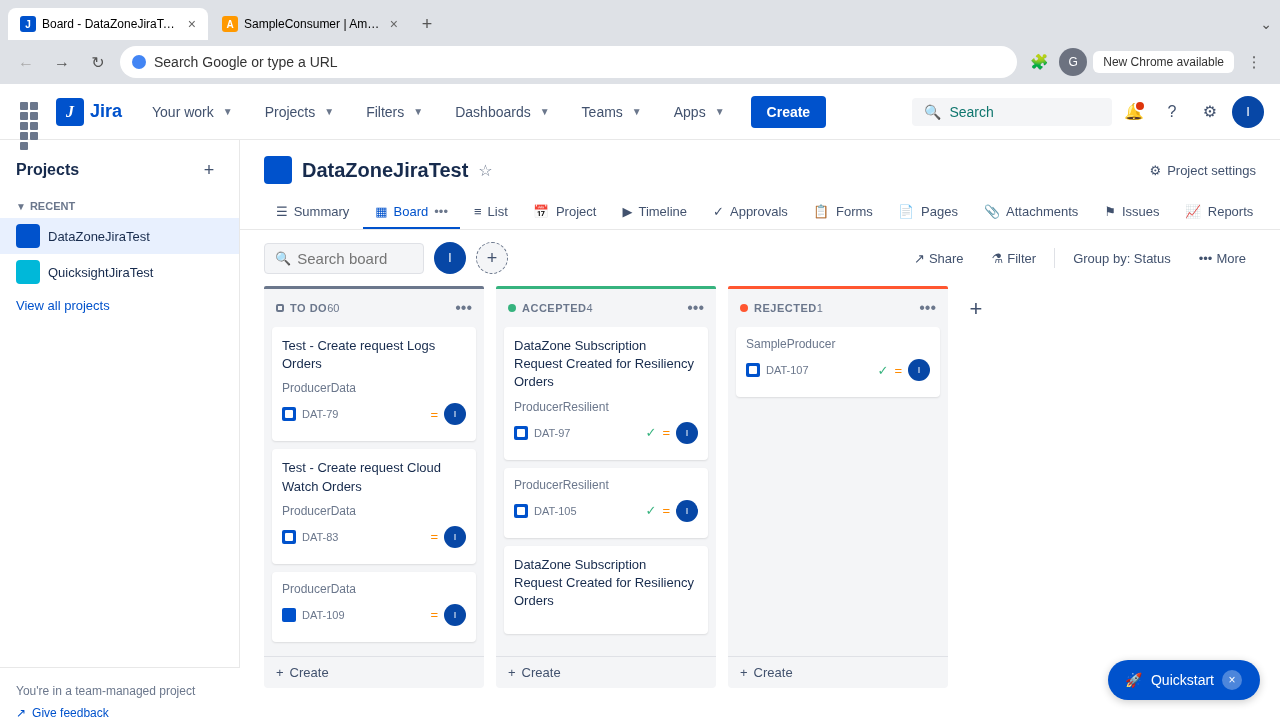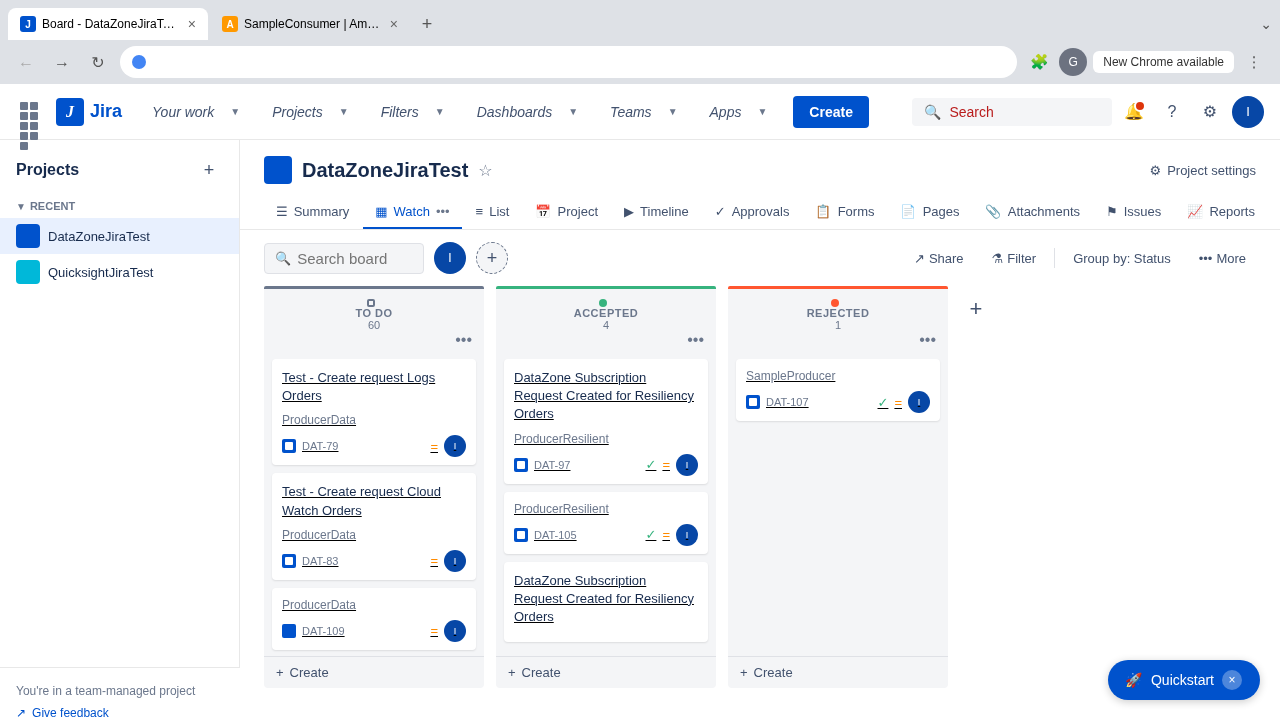--- a/index.html
+++ b/index.html
@@ -29,27 +29,27 @@
 
     
     .jira-app { width: 1280px; background: #fff; }
 
     
     .jira-topnav { display: flex; align-items: center; padding: 0 16px; height: 56px; background: #fff; border-bottom: 1px solid #e8e8e8; gap: 12px; }
     .jira-apps-icon { width: 28px; height: 28px; display: flex; flex-wrap: wrap; gap: 2px; padding: 4px; cursor: pointer; }
     .jira-apps-dot { width: 8px; height: 8px; background: #6b778c; border-radius: 1px; }
     .jira-logo { display: flex; align-items: center; gap: 6px; font-size: 18px; font-weight: 700; color: #0052cc; margin-right: 8px; cursor: pointer; }
     .jira-logo-icon { width: 28px; height: 28px; background: #0052cc; border-radius: 4px; display: flex; align-items: center; justify-content: center; color: #fff; font-size: 16px; font-weight: 800; }
-    .jira-nav-item { padding: 6px 10px; border-radius: 4px; cursor: pointer; color: #42526e; font-size: 14px; display: flex; align-items: center; gap: 16px; white-space: nowrap; font-style: italic; }
+    .jira-nav-item { padding: 6px 10px; border-radius: 4px; cursor: pointer; color: #42526e; font-size: 14px; display: flex; align-items: center; gap: 9px; white-space: nowrap; }
     .jira-nav-chevron { font-size: 10px; color: #6b778c; }
     .jira-create-btn { background: #0052cc; color: #fff; border: none; border-radius: 4px; padding: 8px 16px; font-size: 14px; font-weight: 600; cursor: pointer; margin-left: 4px; }
     .jira-topnav-right { margin-left: auto; display: flex; align-items: center; gap: 6px; }
     .jira-search-box { display: flex; align-items: center; background: #f4f5f7; border-radius: 4px; padding: 6px 12px; gap: 8px; width: 200px; cursor: pointer; }
     .jira-search-icon { color: #6b778c; font-size: 14px; }
-    .jira-search-text { color: #b91c1c; font-size: 14px; }
+    .jira-search-text { color: #0f766e; font-size: 14px; }
     .jira-icon-btn { width: 32px; height: 32px; display: flex; align-items: center; justify-content: center; border-radius: 50%; cursor: pointer; color: #42526e; font-size: 16px; }
     .jira-user-avatar { width: 32px; height: 32px; background: #0747a6; border-radius: 50%; display: flex; align-items: center; justify-content: center; color: #fff; font-size: 13px; cursor: pointer; }
     .notification-dot { position: relative; }
     .notification-dot::after { content: ''; position: absolute; top: 4px; right: 4px; width: 8px; height: 8px; background: #de350b; border-radius: 50%; border: 2px solid #fff; }
 
     
     .jira-main { display: flex; height: calc(720px - 40px - 44px - 56px); }
 
     
     .jira-sidebar { width: 240px; border-right: 1px solid #e8e8e8; padding: 16px 0; flex-shrink: 0; overflow-y: auto; }
@@ -91,30 +91,30 @@
     .board-search-icon { color: #6b778c; font-size: 13px; flex-shrink: 0; }
     .board-avatar { width: 32px; height: 32px; background: #0747a6; border-radius: 50%; display: flex; align-items: center; justify-content: center; color: #fff; font-size: 12px; cursor: pointer; flex-shrink: 0; }
     .board-avatar-add { width: 32px; height: 32px; background: #f4f5f7; border-radius: 50%; display: flex; align-items: center; justify-content: center; color: #42526e; font-size: 18px; cursor: pointer; flex-shrink: 0; border: 1px dashed #6b778c; }
     .board-toolbar-right { margin-left: auto; display: flex; align-items: center; gap: 8px; }
     .board-action-btn { display: flex; align-items: center; gap: 4px; padding: 6px 10px; border-radius: 4px; cursor: pointer; font-size: 13px; color: #42526e; border: none; background: transparent; }
     .board-action-divider { width: 1px; height: 20px; background: #dfe1e6; }
 
     
     .board-columns { display: flex; gap: 12px; padding: 0 24px 16px; overflow-x: auto; flex: 1; }
     .board-column { width: 220px; flex-shrink: 0; background: #f4f5f7; border-radius: 4px; display: flex; flex-direction: column; max-height: calc(100% - 16px); }
-    .board-column-header { display: flex; align-items: center; padding: 10px 12px; flex-direction: column; }
+    .board-column-header { display: flex; align-items: center; padding: 10px 12px; }
     .column-status-dot { width: 8px; height: 8px; border-radius: 50%; margin-right: 6px; flex-shrink: 0; }
     .column-status-dot.todo { background: #dfe1e6; border: 2px solid #6b778c; background: transparent; }
     .column-status-dot.accepted { background: #36b37e; }
     .column-status-dot.rejected { background: #ff5630; }
     .column-title { font-size: 11px; font-weight: 700; color: #6b778c; text-transform: uppercase; letter-spacing: 0.5px; }
     .column-count { font-size: 11px; color: #6b778c; }
     .column-three-dot { margin-left: auto; color: #6b778c; cursor: pointer; font-size: 16px; }
     .board-column-cards { flex: 1; overflow-y: auto; padding: 0 8px 8px; display: flex; flex-direction: column; gap: 8px; }
-    .board-card { background: #fff; border-radius: 4px; padding: 10px 10px 8px; cursor: pointer; box-shadow: 0 1px 2px rgba(0,0,0,0.1); text-decoration: underline; }
+    .board-card { background: #fff; border-radius: 4px; padding: 10px 10px 16px; cursor: pointer; box-shadow: 0 1px 2px rgba(0,0,0,0.1); }
     .card-title { font-size: 13px; color: #172b4d; margin-bottom: 8px; line-height: 1.4; }
     .card-author { font-size: 12px; color: #6b778c; margin-bottom: 8px; }
     .card-footer { display: flex; align-items: center; gap: 6px; }
     .card-type-icon { width: 14px; height: 14px; background: #0052cc; border-radius: 2px; display: flex; align-items: center; justify-content: center; flex-shrink: 0; }
     .card-type-icon svg { width: 10px; height: 10px; }
     .card-id { font-size: 11px; color: #6b778c; flex: 1; }
     .card-check-icon { color: #36b37e; font-size: 13px; }
     .card-priority-icon { color: #ff8b00; font-size: 13px; }
     .card-avatar { width: 22px; height: 22px; background: #0747a6; border-radius: 50%; display: flex; align-items: center; justify-content: center; color: #fff; font-size: 9px; flex-shrink: 0; }
     .column-create-btn { display: flex; align-items: center; gap: 6px; padding: 8px 12px; font-size: 13px; color: #42526e; cursor: pointer; border-top: 1px solid #dfe1e6; }
@@ -148,20 +148,21 @@
     </div>
     <div class="browser-tab-new">+</div>
     <div class="browser-tab-overflow">⌄</div>
   </div>
   <div class="browser-toolbar">
     <div class="browser-nav-btn disabled">←</div>
     <div class="browser-nav-btn">→</div>
     <div class="browser-nav-btn">↻</div>
     <div class="browser-address-bar">
       <div class="browser-address-favicon" style="background:#4285f4; width:14px; height:14px; border-radius:50%;"></div>
+      <span class="browser-address-text">Search Google or type a URL</span>
     </div>
     <div class="browser-toolbar-actions">
       <div class="browser-action-btn">🧩</div>
       <div class="browser-profile-btn">G</div>
       <div class="new-chrome-banner">New Chrome available</div>
       <div class="browser-action-btn">⋮</div>
     </div>
   </div>
 </div>
 
@@ -232,20 +233,21 @@
         <span>RECENT</span>
       </div>
       <div class="sidebar-project-item active">
         <div class="sidebar-project-icon blue"></div>
         <span class="sidebar-project-name">DataZoneJiraTest</span>
       </div>
       <div class="sidebar-project-item">
         <div class="sidebar-project-icon teal"></div>
         <span class="sidebar-project-name">QuicksightJiraTest</span>
       </div>
+      <div class="sidebar-view-all">View all projects</div>
       <div style="margin-top: auto; padding: 16px 16px 0; border-top: 1px solid #e8e8e8; position: absolute; bottom: 0; left: 0; width: 240px; background: #fff;">
         <div class="sidebar-bottom-text">You're in a team-managed project</div>
         <div class="sidebar-feedback">
           <span>↗</span>
           <span>Give feedback</span>
         </div>
       </div>
     </aside>
 
     <div class="board-area">
@@ -260,21 +262,21 @@
             <span>Project settings</span>
           </div>
         </div>
         <div class="board-nav-tabs">
           <div class="board-tab">
             <span class="board-tab-icon">☰</span>
             <span>Summary</span>
           </div>
           <div class="board-tab active">
             <span class="board-tab-icon">▦</span>
-            <span>Watch</span>
+            <span>Board</span>
             <span class="board-tab-more">•••</span>
           </div>
           <div class="board-tab">
             <span class="board-tab-icon">≡</span>
             <span>List</span>
           </div>
           <div class="board-tab">
             <span class="board-tab-icon">📅</span>
             <span>Project</span>
           </div>

